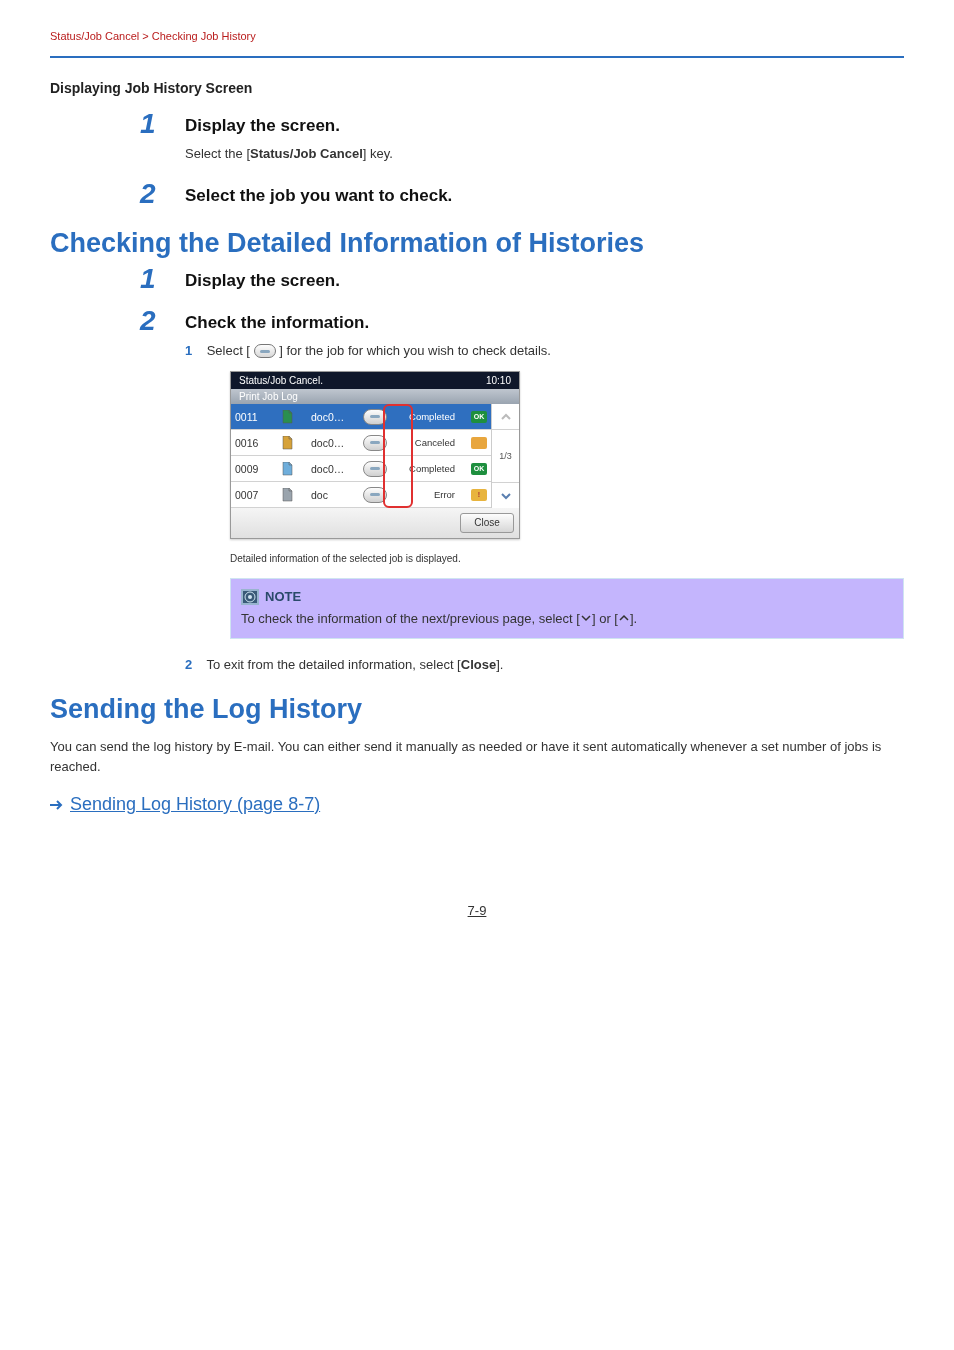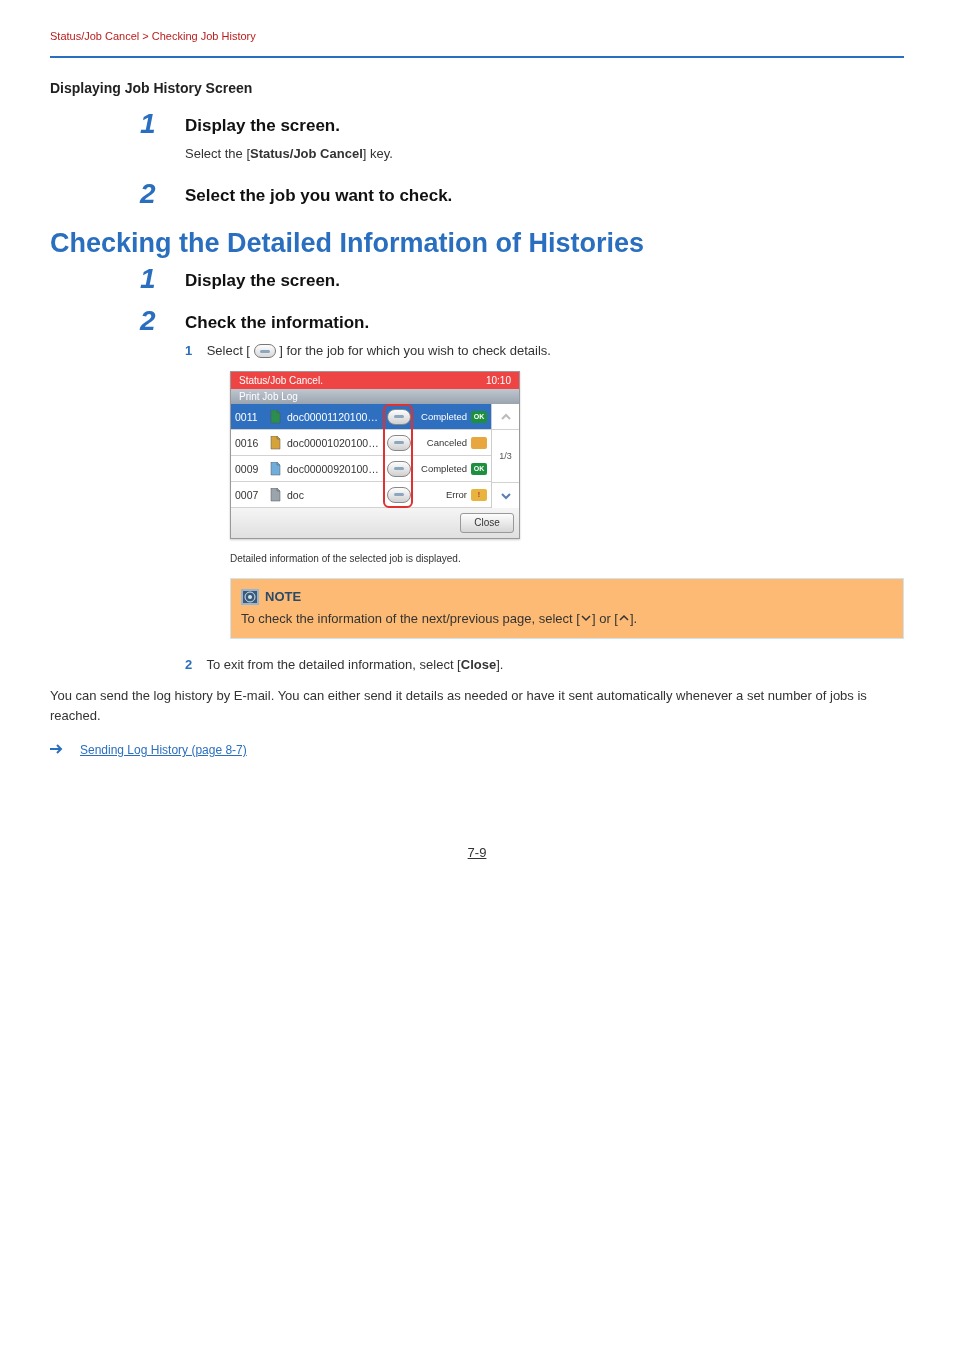--- a/index.html
+++ b/index.html
@@ -20,24 +20,24 @@
   .lead { font-size: 13px; color: #333; margin-bottom: 18px; line-height: 1.5; }
 
   .substep { margin-left: 135px; font-size: 13px; color: #333; line-height: 1.6; margin-bottom: 10px; }
   .substep .snum { color: #2a6ebf; font-weight: bold; display: inline-block; width: 18px; }
   .detail-icon { display: inline-flex; vertical-align: middle; width: 22px; height: 14px; border-radius: 7px; border: 1px solid #777; background: linear-gradient(#fdfdfd,#d8d8d8); justify-content: center; align-items: center; }
   .detail-icon .bar { width: 10px; height: 3px; background: #8aa7bf; border-radius: 2px; }
 
   
   .panel-wrap { margin-left: 180px; margin-top: 10px; margin-bottom: 14px; }
   .panel { width: 290px; border: 1px solid #999; background: #fff; box-shadow: 0 1px 2px rgba(0,0,0,.2); font-size: 10.5px; }
-  .panel-title { display: flex; justify-content: space-between; background: #ef4444; color: #fff; padding: 3px 8px; font-size: 10px; }
+  .panel-title { display: flex; justify-content: space-between; background: #0f172a; color: #fff; padding: 3px 8px; font-size: 10px; }
   .panel-sub { background: linear-gradient(#bfc6cf,#9aa4b0); color: #fff; padding: 2px 8px; font-size: 10px; }
   .panel-body { position: relative; }
-  .row { display: flex; align-items: center; height: 26px; border-bottom: 1px solid #d2d2d2; padding: 0 4px; gap: 4px; }
+  .row { display: flex; align-items: center; height: 26px; border-bottom: 1px solid #d2d2d2; padding: 0 4px; gap: 16px; }
   .row .jobno { width: 30px; color: #333; }
   .row .ficon { width: 14px; height: 14px; display: inline-block; }
   .row .jobname { flex: 1; color: #333; white-space: nowrap; overflow: hidden; text-overflow: ellipsis; }
   .row .dbtn { width: 24px; height: 16px; border-radius: 8px; border: 1px solid #888; background: linear-gradient(#fdfdfd,#d0d0d0); display: flex; align-items: center; justify-content: center; }
   .row .dbtn .bar { width: 10px; height: 3px; background: #8aa7bf; border-radius: 2px; }
   .row .status { width: 52px; text-align: right; color: #333; font-size: 9.5px; }
   .row .badge { width: 16px; height: 12px; border-radius: 2px; font-size: 7px; color: #fff; text-align: center; line-height: 12px; font-weight: bold; }
   .badge.ok { background: #1e8f3e; }
   .badge.cancel { background: #e8a63e; }
   .badge.err { background: #e8b43e; color: #a33; }
@@ -48,28 +48,28 @@
 
   .scroll-col { position: absolute; right: 0; top: 0; width: 28px; height: 104px; display: flex; flex-direction: column; border-left: 1px solid #ccc; }
   .scroll-btn { flex: 0 0 26px; display: flex; align-items: center; justify-content: center; color: #888; border-bottom: 1px solid #d2d2d2; }
   .scroll-ind { flex: 1; display: flex; align-items: center; justify-content: center; color: #555; font-size: 9px; }
   .scroll-btn.down { border-bottom: none; border-top: 1px solid #d2d2d2; color: #5a7fb0; }
   .panel-foot { display: flex; justify-content: flex-end; padding: 5px; background: linear-gradient(#f5f5f5,#e0e0e0); }
   .closebtn { width: 54px; height: 20px; border: 1px solid #999; background: linear-gradient(#fdfdfd,#d6d6d6); border-radius: 3px; font-size: 10px; text-align: center; line-height: 18px; color: #333; }
 
   .caption { margin-left: 180px; font-size: 10px; color: #333; margin-top: 4px; margin-bottom: 14px; }
 
-  .note-box { margin-left: 180px; background: #fdba74; border: 1px solid #cfe4f1; padding: 8px 10px 10px 10px; font-size: 13px; color: #333; margin-bottom: 16px; line-height: 1.5; }
+  .note-box { margin-left: 180px; background: #c4b5fd; border: 1px solid #cfe4f1; padding: 8px 10px 10px 10px; font-size: 13px; color: #333; margin-bottom: 16px; line-height: 1.5; }
   .note-head { display: flex; align-items: center; gap: 6px; font-weight: bold; color: #2a4a6a; margin-bottom: 2px; }
   .note-icon { width: 18px; height: 16px; background: #3a5a78; border: 2px solid #98b4ce; display: inline-flex; align-items: center; justify-content: center; }
   .note-icon svg { width: 12px; height: 12px; }
   .chev { display: inline-block; width: 12px; height: 12px; vertical-align: -1px; }
   .chev svg { width: 12px; height: 12px; }
 
-  .link-line { font-size: 12px; color: #333; margin-top: 8px; display: flex; align-items: center; gap: 16px; }
+  .link-line { font-size: 18px; color: #333; margin-top: 8px; display: flex; align-items: center; gap: 6px; }
   .link-line a { color: #2a6ebf; text-decoration: underline; }
   .arrow-icon { color: #2a6ebf; }
 
   .svg-doc { width: 12px; height: 14px; }
 
   .pagenum { text-align: center; font-size: 13px; color: #333; margin-top: 88px; text-decoration: underline; }
   .rows-rel { position: relative; padding-right: 28px; }
 </style>
 </head>
 <body>
@@ -214,21 +214,22 @@
         </svg></span><span>] or [</span><span class="chev"><svg viewBox="0 0 12 12">
           <path d="M2 8 L6 4 L10 8" fill="none" stroke="#333" stroke-width="1.5"></path>
         </svg></span><span>].</span>
   </div>
 
   <div class="substep">
     <span class="snum">2</span>
     <span>To exit from the detailed information, select [</span><strong>Close</strong><span>].</span>
   </div>
 
-  <div class="lead">You can send the log history by E-mail. You can either send it details as needed or have it sent automatically whenever a set number of jobs is reached.</div>
+  <div class="h1">Sending the Log History</div>
+  <div class="lead">You can send the log history by E-mail. You can either send it manually as needed or have it sent automatically whenever a set number of jobs is reached.</div>
 
   <div class="link-line">
     <span class="arrow-icon">
       <svg width="14" height="10" viewBox="0 0 14 10">
           <path d="M0 5 H10 M7 1 L11 5 L7 9" fill="none" stroke="#2a6ebf" stroke-width="2"></path>
         </svg>
     </span>
     <a href="#">Sending Log History (page 8-7)</a>
   </div>
 

